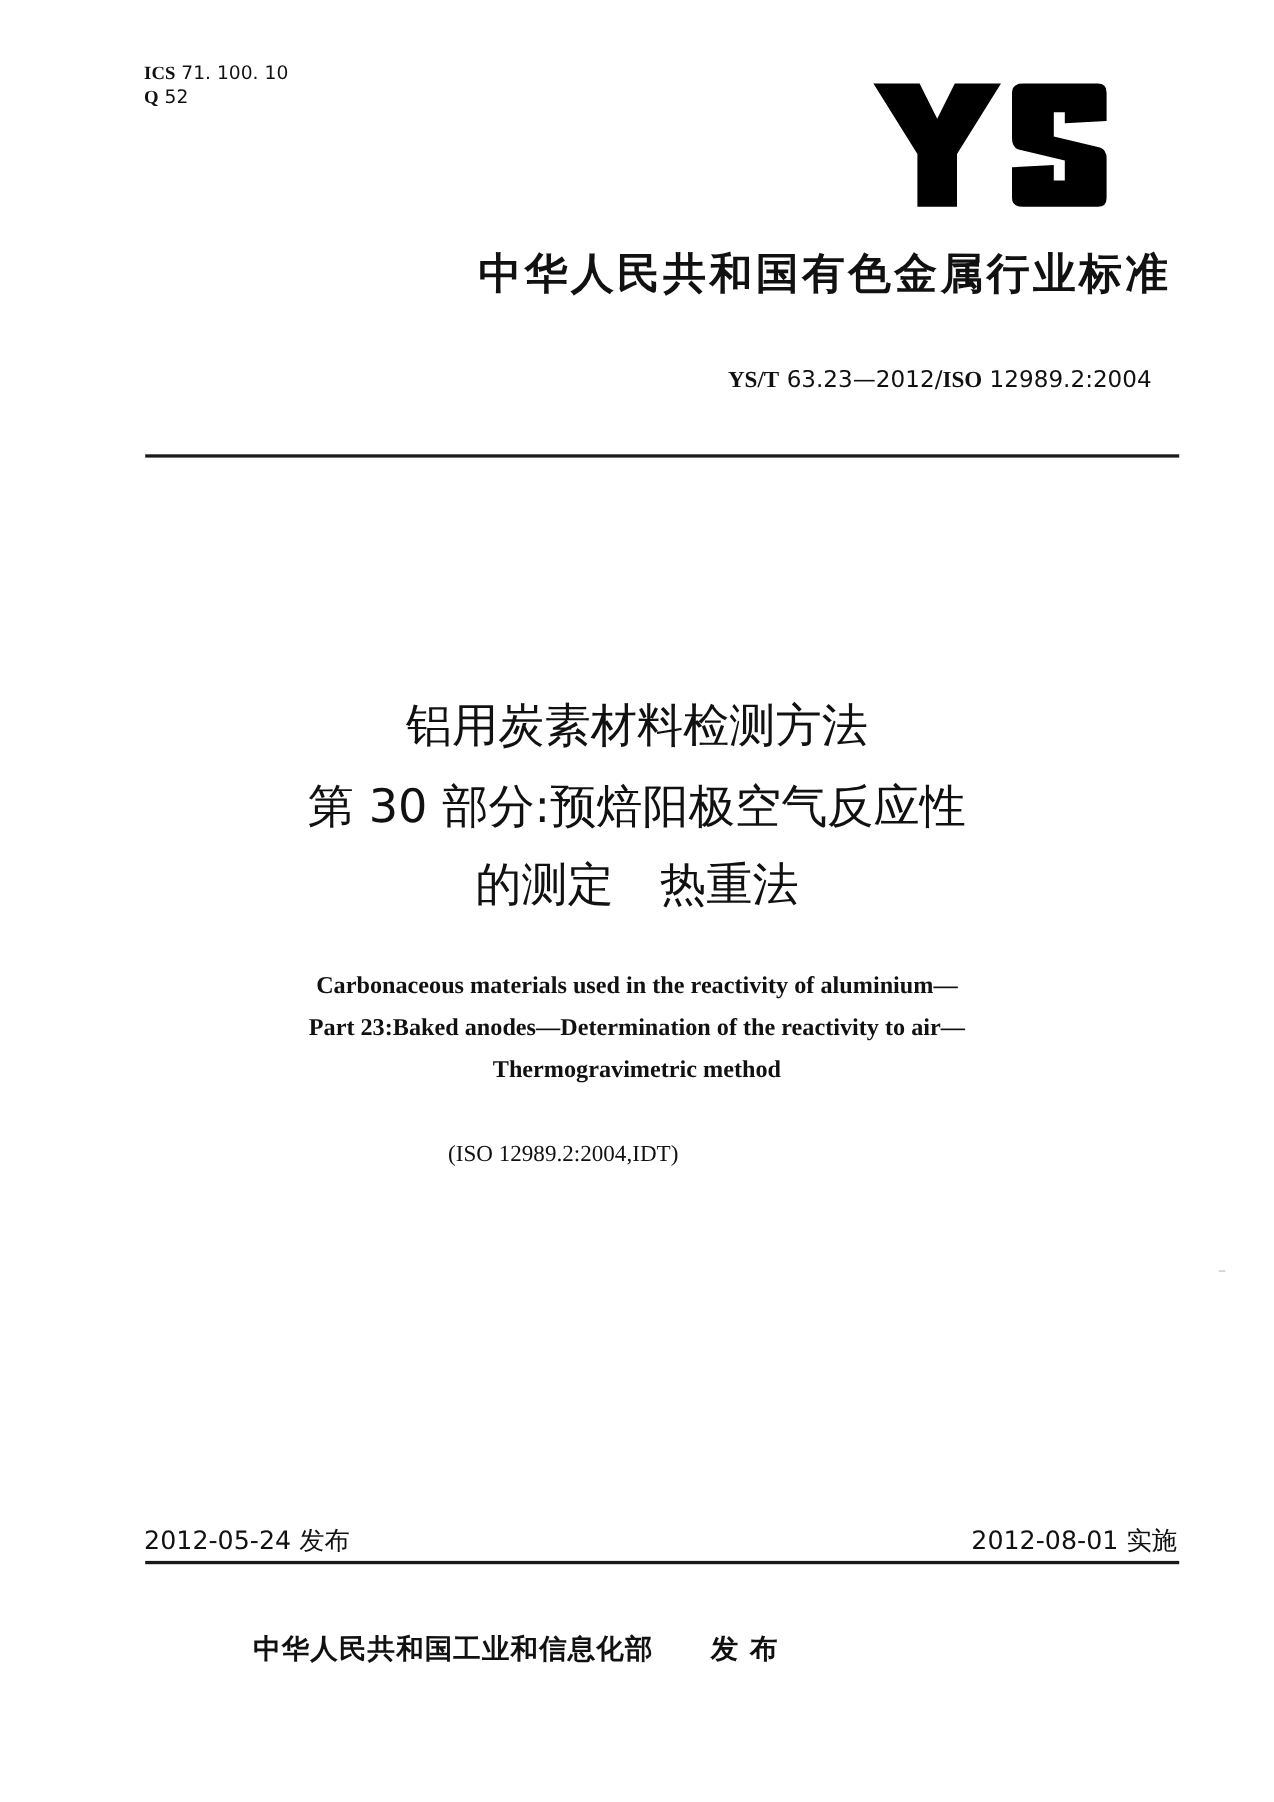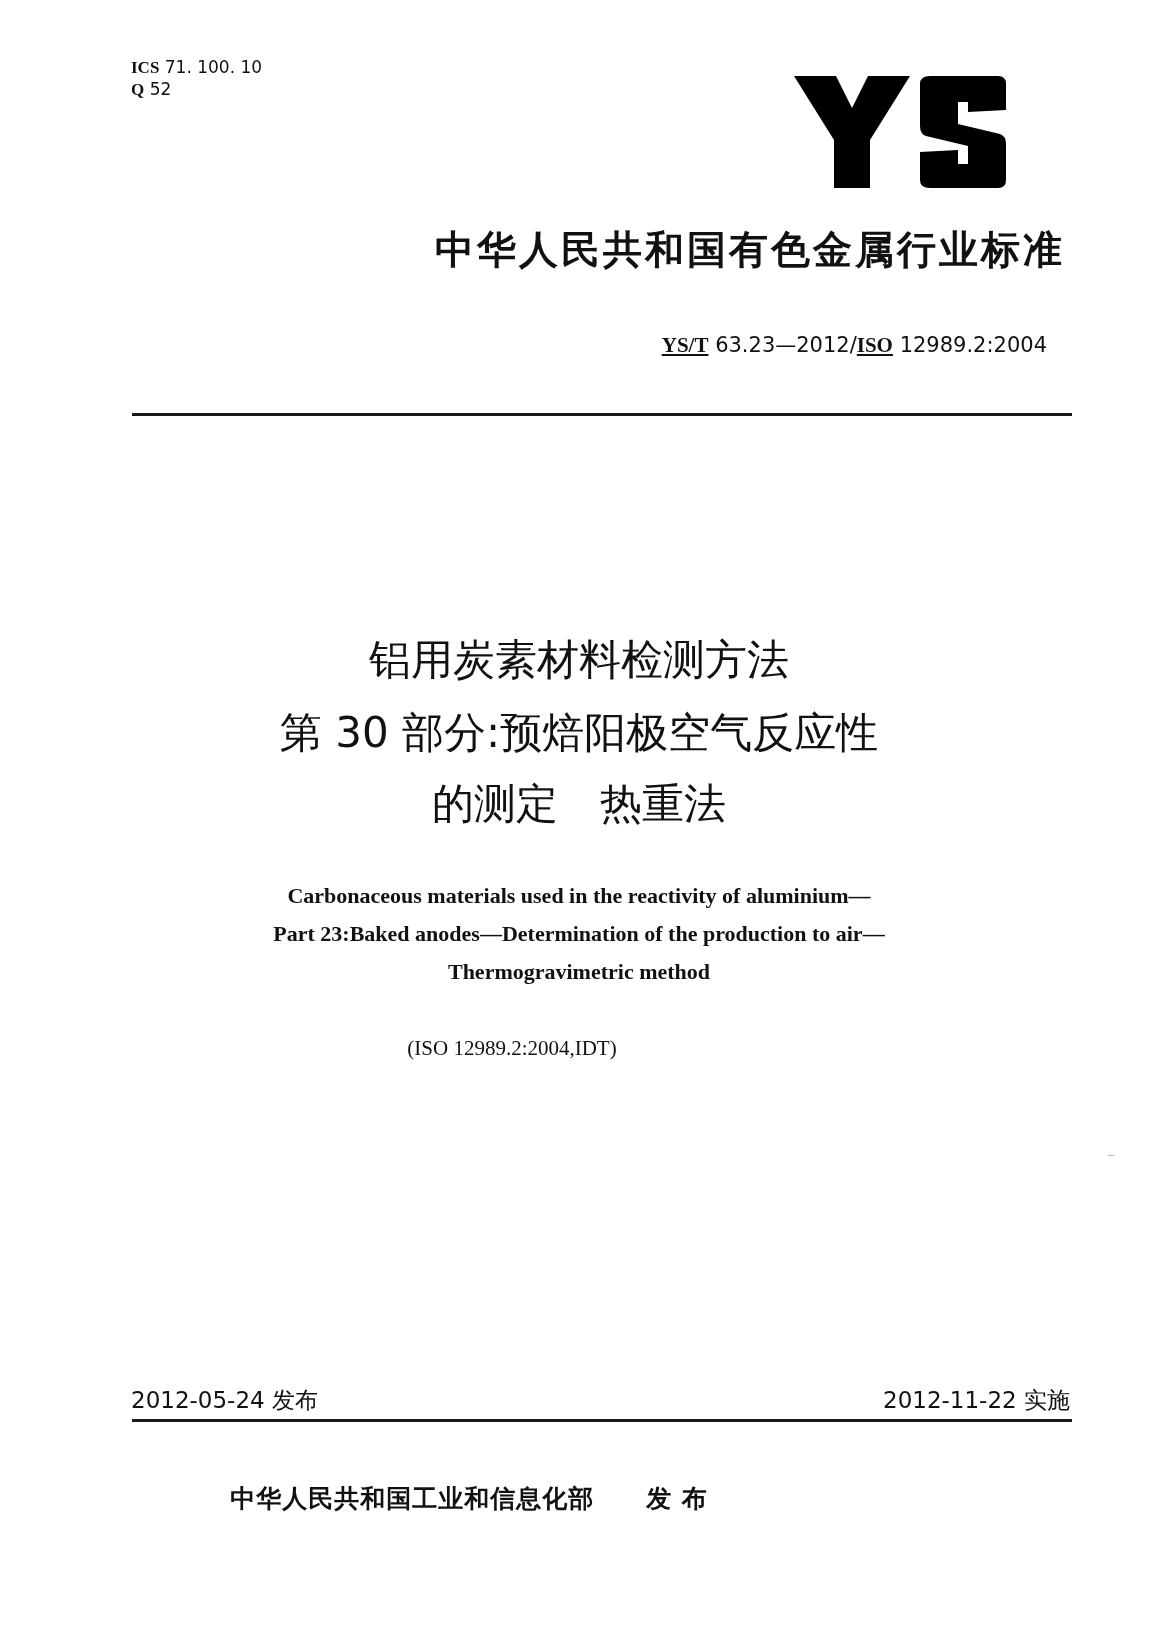--- a/index.html
+++ b/index.html
@@ -5,21 +5,21 @@
     html, body { margin: 0; padding: 0; background: #ffffff; }
     body { width: 1158px; height: 1638px; position: relative; overflow: hidden; color: #111111; }
     .abs { position: absolute; }
     .serif { font-family: "Liberation Serif", "DejaVu Serif", serif; }
     .sans { font-family: "DejaVu Sans", "Liberation Sans", sans-serif; text-align: right; }
     .cls-line { font-size: 17px; line-height: 22px; left: 131px; }
     .cls-line b { font-family: "Liberation Serif", serif; font-weight: bold; }
     .logo { left: 792px; top: 68px; width: 220px; height: 122px; }
     .std-title { left: 140px; top: 218px; width: 925px; font-size: 39px; font-weight: bold; letter-spacing: 3px; white-space: nowrap; line-height: 64px; }
     .std-code { right: 111px; top: 333px; font-size: 21px; white-space: nowrap; }
-    .std-code b { font-family: "Liberation Serif", serif; text-decoration: underline; }
+    .std-code b { font-family: "Liberation Serif", serif; }
     .rule { left: 132px; width: 940px; height: 3px; background: #1a1a1a; }
     .cn-title { left: 0; width: 1158px; text-align: center; font-size: 42px; line-height: 72px; }
     .en-title { left: 0; width: 1158px; text-align: center; font-size: 22px; line-height: 38px; font-weight: bold; }
     .iso-ref { left: 0; width: 1024px; text-align: center; font-size: 21px; }
     .date { top: 1385px; font-size: 23px; white-space: nowrap; }
     .issuer { left: 0; width: 938px; text-align: center; top: 1482px; font-size: 25px; font-weight: bold; letter-spacing: 1px; white-space: nowrap; }
     .issuer .gap { display: inline-block; width: 52px; }
     .speck { left: 1108px; top: 1155px; width: 6px; height: 1px; background: #bbbbbb; }
   </style>
 </head>
@@ -51,27 +51,27 @@
   <span>12989.2:2004</span>
 </div>
 
 <div class="abs rule" style="top:413px;"></div>
 
 <div class="abs cn-title sans" style="top:624px;">铝用炭素材料检测方法</div>
 <div class="abs cn-title sans" style="top:697px;">第 30 部分:预焙阳极空气反应性</div>
 <div class="abs cn-title sans" style="top:768px;">的测定　热重法</div>
 
 <div class="abs en-title serif" style="top:877px;">Carbonaceous materials used in the reactivity of aluminium—</div>
-<div class="abs en-title serif" style="top:915px;">Part 23:Baked anodes—Determination of the production to air—</div>
+<div class="abs en-title serif" style="top:915px;">Part 23:Baked anodes—Determination of the reactivity to air—</div>
 <div class="abs en-title serif" style="top:953px;">Thermogravimetric method</div>
 
 <div class="abs iso-ref serif" style="top:1036px;">(ISO 12989.2:2004,IDT)</div>
 
 <div class="abs speck"></div>
 
 <div class="abs date sans" style="left:131px;">2012-05-24 发布</div>
-<div class="abs date sans" style="right:88px;">2012-11-22 实施</div>
+<div class="abs date sans" style="right:88px;">2012-08-01 实施</div>
 
 <div class="abs rule" style="top:1419px;"></div>
 
 <div class="abs issuer sans">
   <span>中华人民共和国工业和信息化部</span><span class="gap"></span><span>发 布</span>
 </div>
 
 </body></html>

